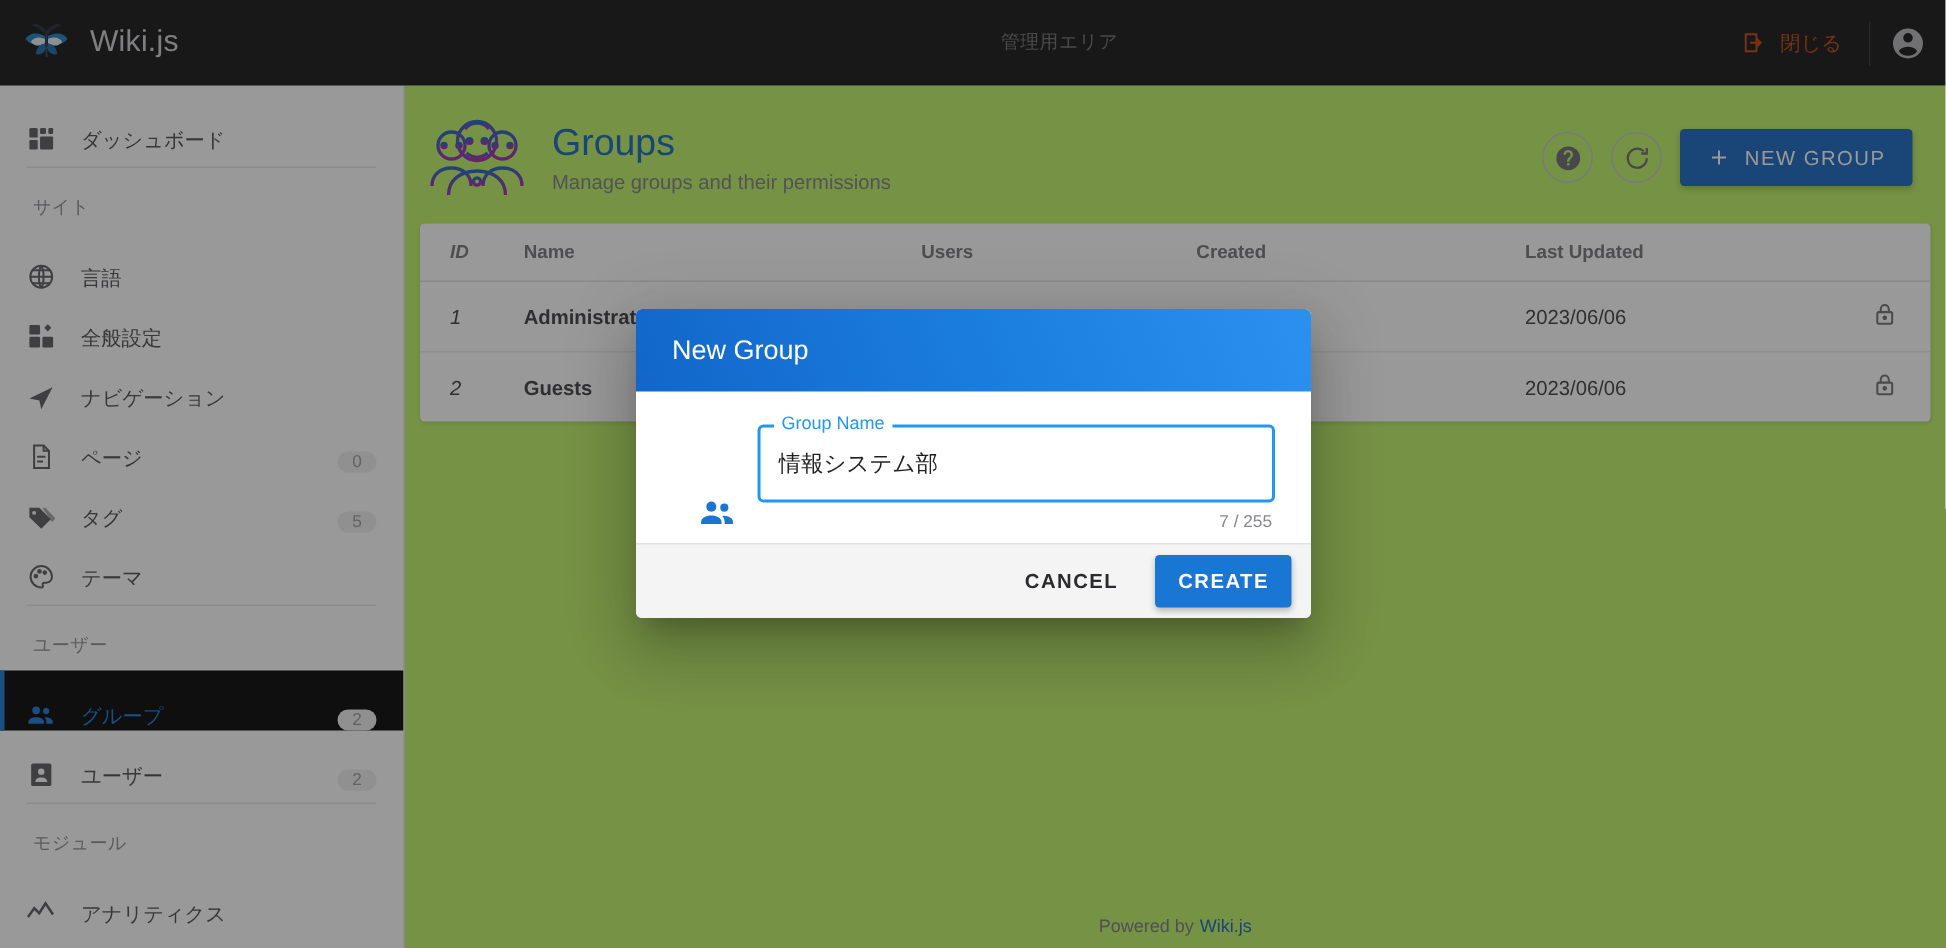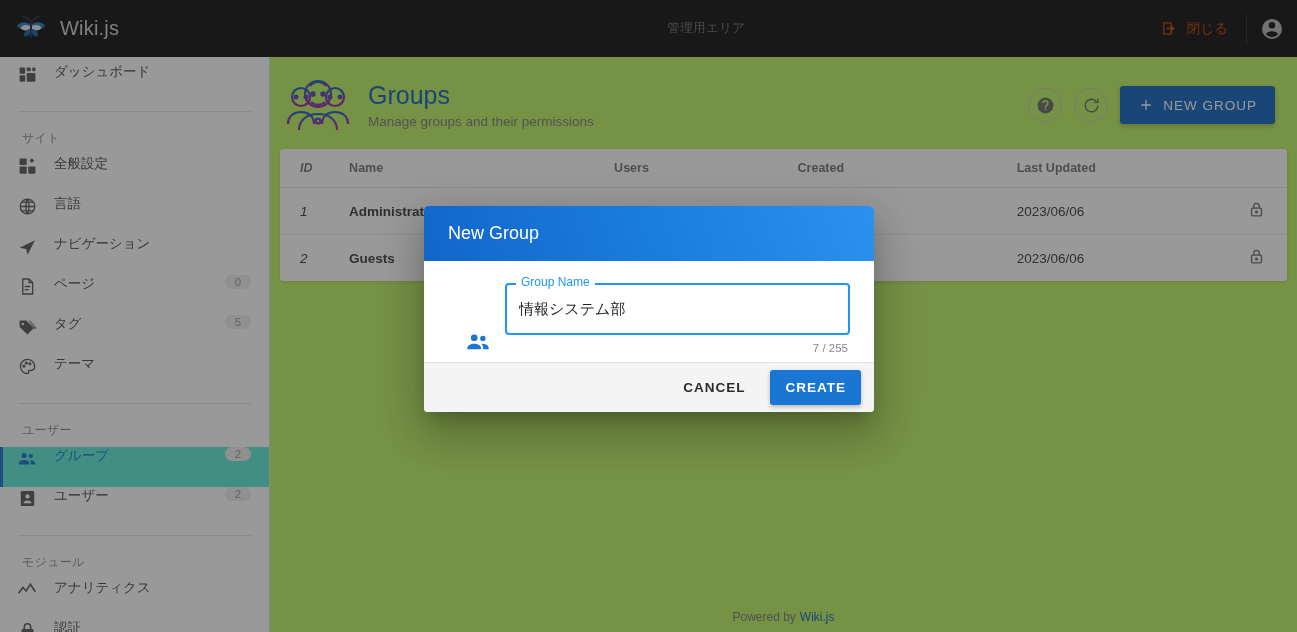--- a/index.html
+++ b/index.html
@@ -44,31 +44,31 @@
     justify-content: center; cursor: pointer; color: #b6b6b9;
   }
 
   
   .sidebar {
     position: absolute; top: 57px; left: 0; width: 270px; height: 575px;
     background: #fff; border-right: 1px solid #e2e2e4;
     z-index: 20; overflow: hidden;
   }
   .nav-item {
-    display: flex; align-items: flex-start; height: 40px;
+    display: flex; align-items: flex-end; height: 40px;
     padding: 0 18px 0 16px; gap: 16px; cursor: pointer;
     color: #4b4b4f; font-size: 13.5px;
   }
   .nav-item .nav-ico {
     width: 22px; height: 22px; display: flex; align-items: center;
     justify-content: center; color: #5a5a5e; flex: 0 0 22px;
   }
   .nav-item .nav-lbl { flex: 1; white-space: nowrap; }
   .nav-item.active {
-    background: #5eead4; border-left: 3px solid #1976d2; padding-left: 13px;
+    background: #000000; border-left: 3px solid #1976d2; padding-left: 13px;
   }
   .nav-item.active .nav-lbl { color: #1976d2; }
   .nav-item.active .nav-ico { color: #1976d2; }
   .nav-badge {
     background: #eeeef0; color: #9a9aa0; font-size: 11.5px;
     border-radius: 10px; padding: 1px 9px; min-width: 26px; text-align: center;
   }
   .nav-sep { height: 1px; background: #e6e6e8; margin: 8px 18px; }
   .nav-sub {
     font-size: 12px; color: #8d8d93; padding: 10px 18px 8px 22px;
@@ -245,38 +245,38 @@
           </svg>
       </span>
       <span class="nav-lbl">ダッシュボード</span>
     </div>
 
     <div class="nav-sep"></div>
     <div class="nav-sub">サイト</div>
 
     <div class="nav-item">
       <span class="nav-ico">
+        <svg width="19" height="19" viewBox="0 0 24 24" fill="none" stroke="currentColor" stroke-width="1.7">
+            <circle cx="12" cy="12" r="9.2"></circle>
+            <path d="M3 12h18M12 2.8c2.6 3 2.6 15.4 0 18.4M12 2.8c-2.6 3-2.6 15.4 0 18.4M4.8 6.5h14.4M4.8 17.5h14.4"></path>
+          </svg>
+      </span>
+      <span class="nav-lbl">言語</span>
+    </div>
+
+    <div class="nav-item">
+      <span class="nav-ico">
         <svg width="19" height="19" viewBox="0 0 24 24" fill="currentColor">
             <rect x="2" y="12" width="9" height="9" rx="1"></rect>
             <rect x="2" y="2" width="9" height="8" rx="1"></rect>
             <rect x="13" y="12" width="9" height="9" rx="1"></rect>
             <path d="M17.5 1.5l3 3-3 3-3-3z"></path>
           </svg>
       </span>
       <span class="nav-lbl">全般設定</span>
-    </div>
-
-    <div class="nav-item">
-      <span class="nav-ico">
-        <svg width="19" height="19" viewBox="0 0 24 24" fill="none" stroke="currentColor" stroke-width="1.7">
-            <circle cx="12" cy="12" r="9.2"></circle>
-            <path d="M3 12h18M12 2.8c2.6 3 2.6 15.4 0 18.4M12 2.8c-2.6 3-2.6 15.4 0 18.4M4.8 6.5h14.4M4.8 17.5h14.4"></path>
-          </svg>
-      </span>
-      <span class="nav-lbl">言語</span>
     </div>
 
     <div class="nav-item">
       <span class="nav-ico">
         <svg width="19" height="19" viewBox="0 0 24 24" fill="currentColor">
             <path d="M2 13.5L21.5 4 12 22.5l-1.6-7.3z"></path>
           </svg>
       </span>
       <span class="nav-lbl">ナビゲーション</span>
     </div>

